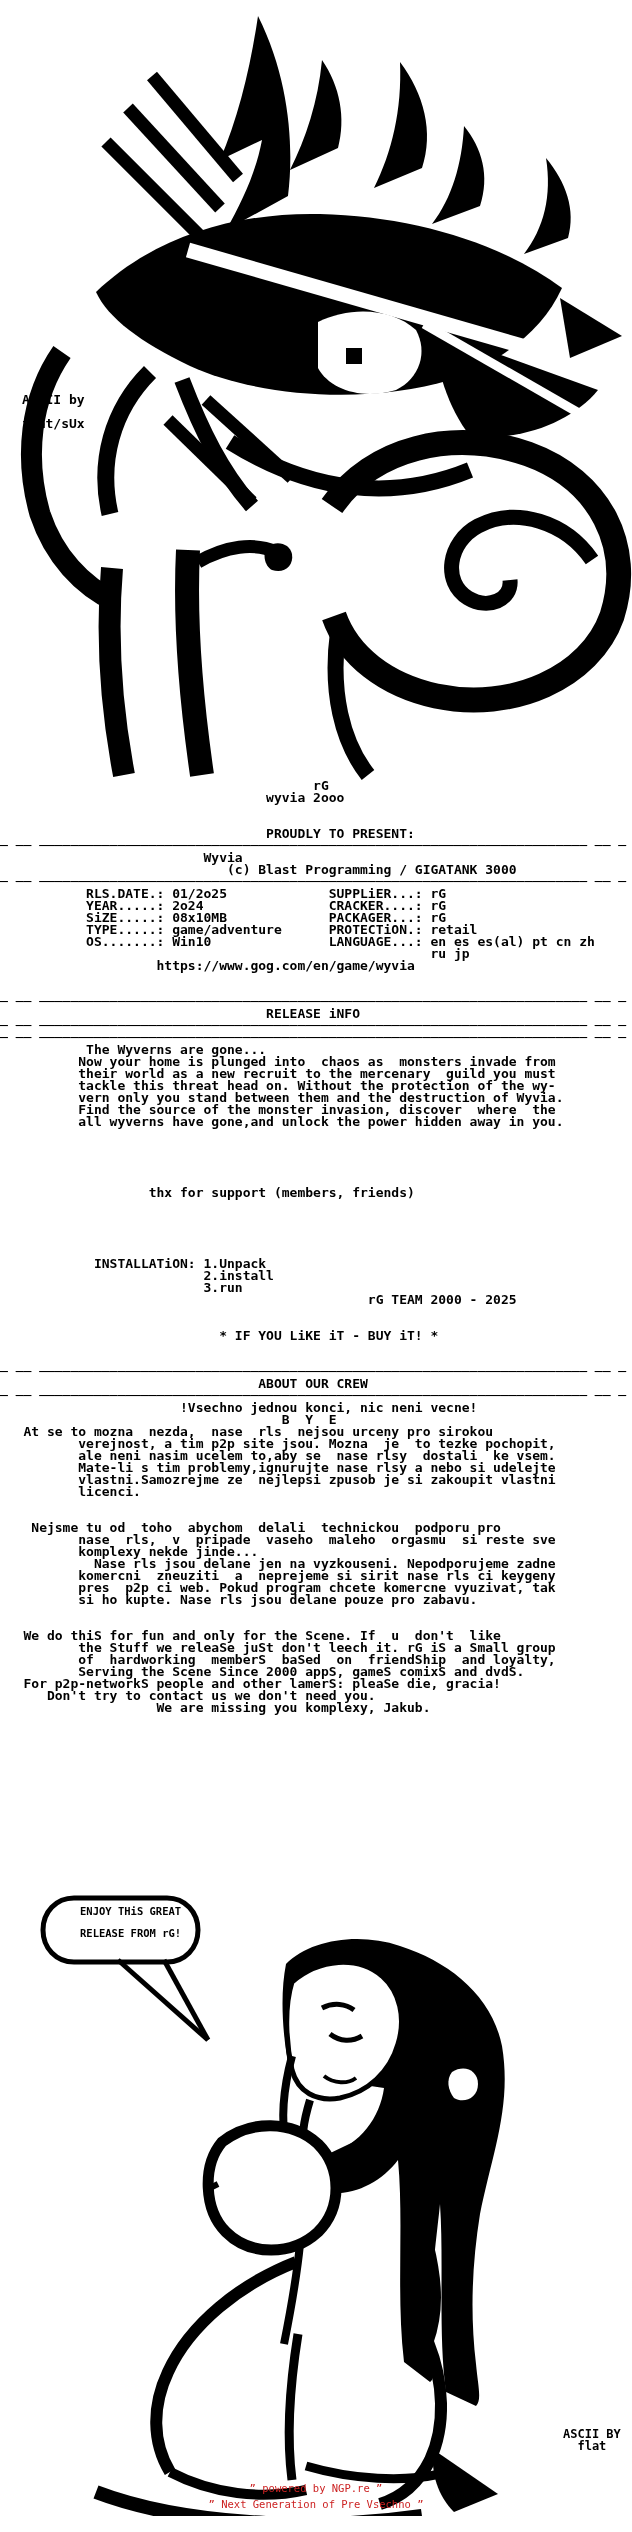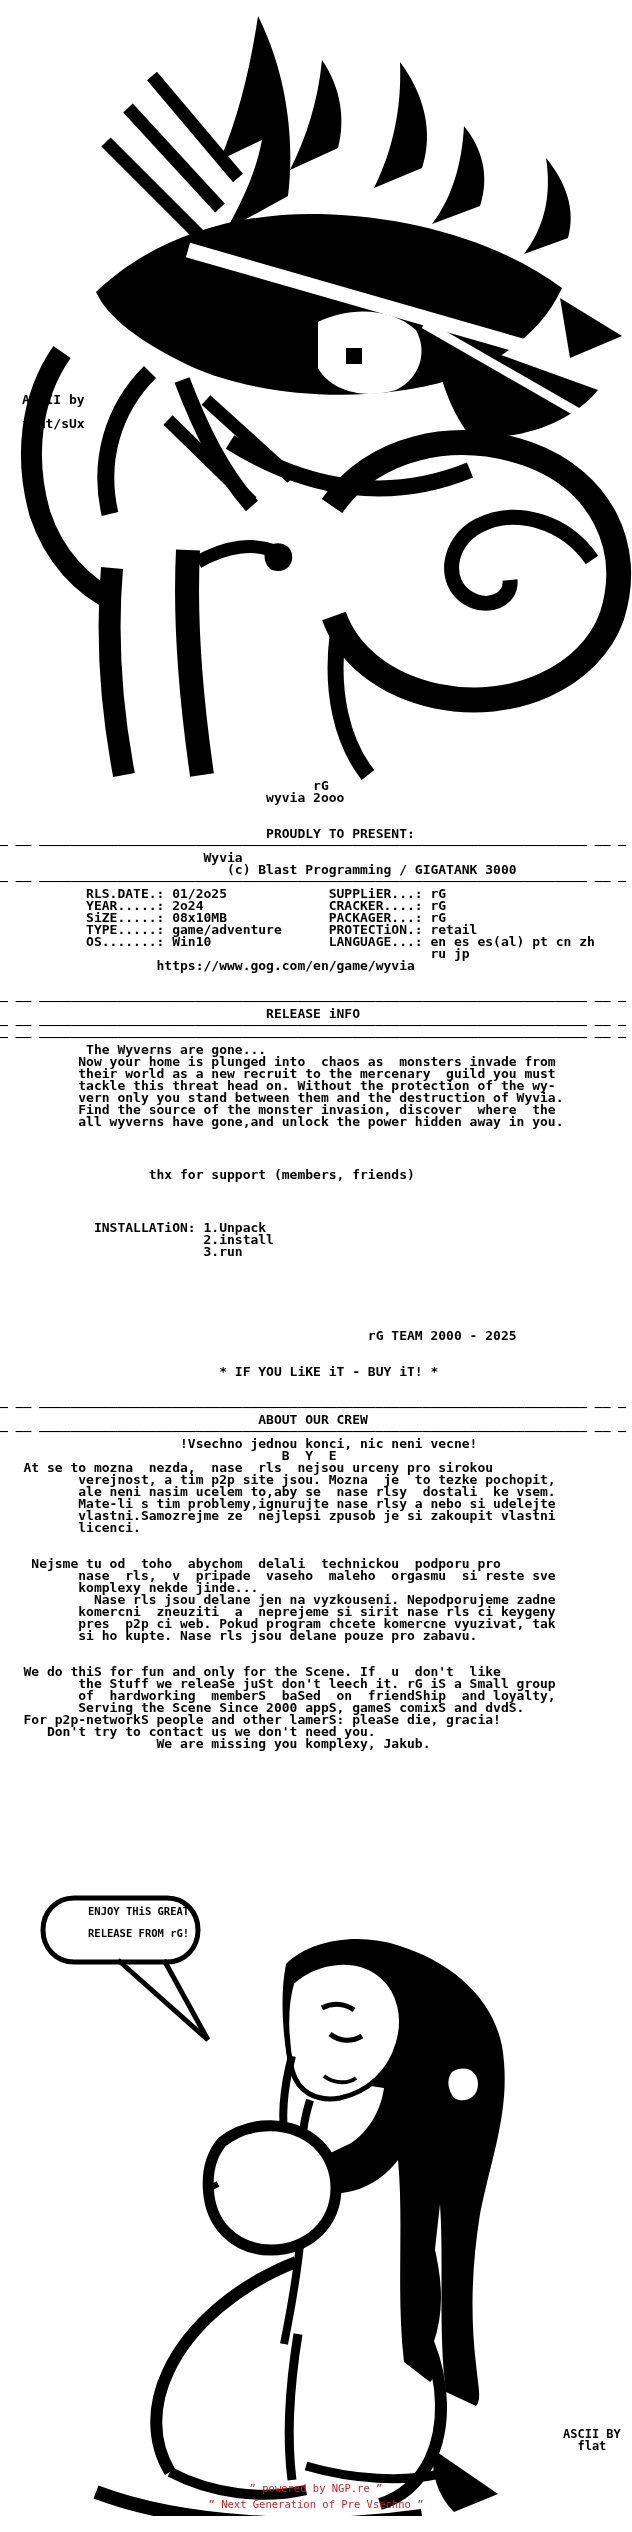--- a/index.html
+++ b/index.html
@@ -4,24 +4,24 @@
 <style>
   html,body{margin:0;padding:0;background:#fff;}
   #page{position:relative;width:632px;height:2516px;background:#ffffff;overflow:hidden;
         font-family:"DejaVu Sans Mono",monospace;color:#000;}
   svg.art{position:absolute;left:0;}
   #top-art{top:0;}
   #bottom-art{top:1892px;}
   pre{margin:0;white-space:pre;}
   .mono{font:bold 13px/12px "DejaVu Sans Mono",monospace;}
   #nfo-body{position:absolute;left:0;top:780px;width:632px;}
-  .mt1{}.mt2{margin-top:24px}.mt4{margin-top:41px}.mt6{margin-top:72px}
+  .mt1{}.mt2{margin-top:24px}.mt4{margin-top:59px}.mt6{}
   #ascii-credit-top{position:absolute;left:22px;top:394px;font:bold 13px/12px "DejaVu Sans Mono",monospace;}
   #ascii-credit-bottom{position:absolute;left:563px;top:2428px;font:bold 12px/12px "DejaVu Sans Mono",monospace;}
-  #bubble-text{position:absolute;left:88px;top:1906px;font:bold 10.5px/11px "DejaVu Sans Mono",monospace;z-index:3;}
+  #bubble-text{position:absolute;left:80px;top:1906px;font:bold 10.5px/11px "DejaVu Sans Mono",monospace;z-index:3;}
   #footer{position:absolute;left:0;top:2480px;width:632px;text-align:center;
           font:normal 10.5px/16px "DejaVu Sans Mono",monospace;}
 </style>
 </head>
 <body>
 
 <div id="page">
 
   <svg id="top-art" class="art" width="632" height="780" viewBox="0 0 632 780">
       <path d="M258,16 C250,70 238,118 220,160 L262,140 C256,172 242,202 226,230 L288,196 C294,148 290,80 258,16 Z" fill="#000"></path>

